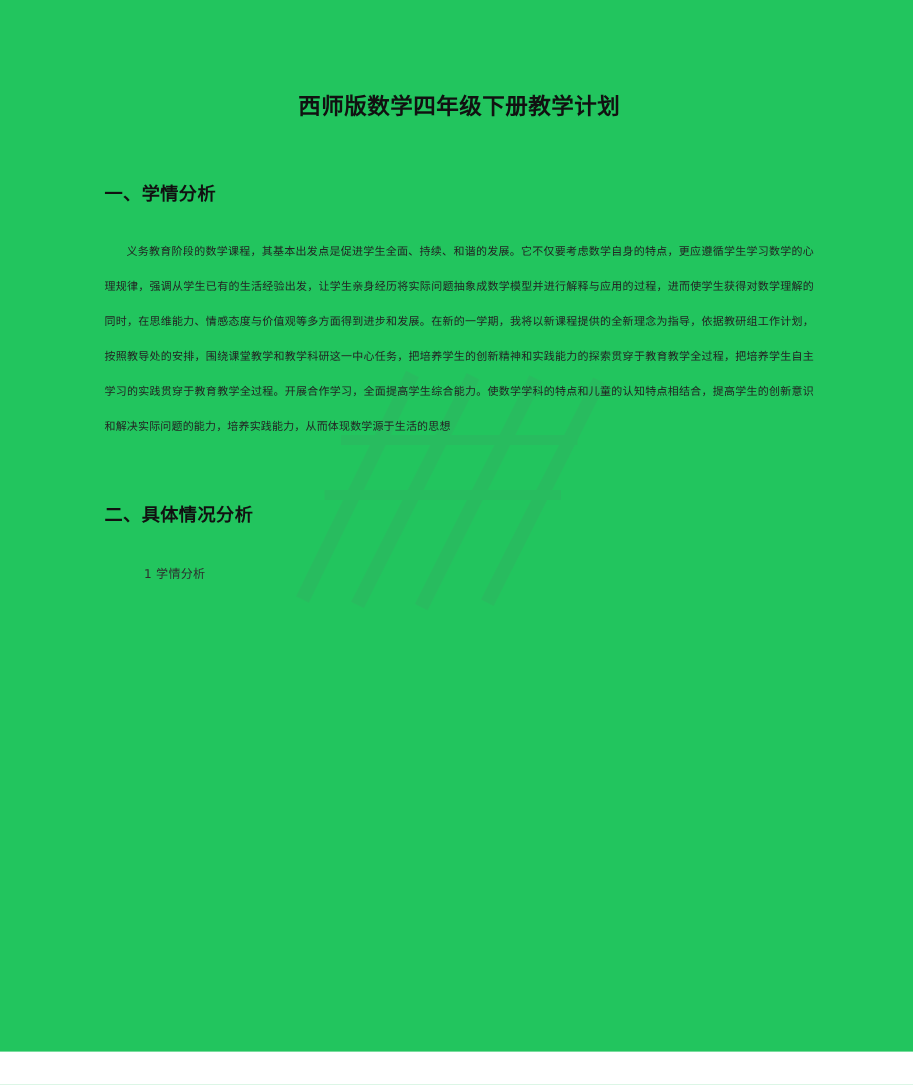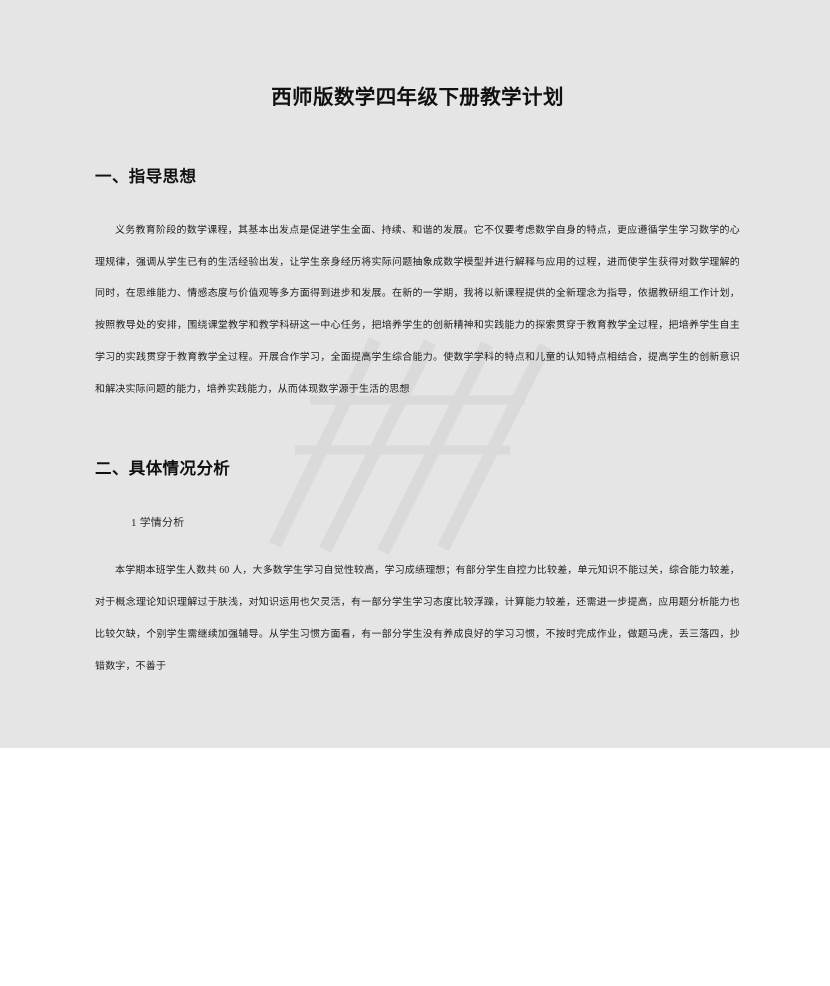--- a/index.html
+++ b/index.html
@@ -13,25 +13,24 @@
     height: 986px;
     overflow: hidden;
     font-family: "DejaVu Sans", "Liberation Sans", sans-serif;
     color: #1a1a1a;
     -webkit-font-smoothing: antialiased;
   }
 
   .page {
     position: relative;
     width: 830px;
-    height: 748px;
-    background: #e5e5e5;
+    height: 956px;
+    background: #22c55e;
     box-sizing: border-box;
     overflow: hidden;
-    font-family: Liberation Serif, serif;
   }
 
   
   .watermark {
     position: absolute;
     left: 255px;
     top: 330px;
     width: 330px;
     height: 230px;
     pointer-events: none;
@@ -120,24 +119,23 @@
         <line x1="55" y1="70" x2="270" y2="70"></line>
       </g>
     </svg>
   </div>
 
   <div class="content">
 
     <h1 class="doc-title">西师版数学四年级下册教学计划</h1>
 
 
-    <h2 class="section-heading h1-spacing">一、指导思想</h2>
+    <h2 class="section-heading h1-spacing">一、学情分析</h2>
 
     <p class="body-para p1-spacing">义务教育阶段的数学课程，其基本出发点是促进学生全面、持续、和谐的发展。它不仅要考虑数学自身的特点，更应遵循学生学习数学的心理规律，强调从学生已有的生活经验出发，让学生亲身经历将实际问题抽象成数学模型并进行解释与应用的过程，进而使学生获得对数学理解的同时，在思维能力、情感态度与价值观等多方面得到进步和发展。在新的一学期，我将以新课程提供的全新理念为指导，依据教研组工作计划，按照教导处的安排，围绕课堂教学和教学科研这一中心任务，把培养学生的创新精神和实践能力的探索贯穿于教育教学全过程，把培养学生自主学习的实践贯穿于教育教学全过程。开展合作学习，全面提高学生综合能力。使数学学科的特点和儿童的认知特点相结合，提高学生的创新意识和解决实际问题的能力，培养实践能力，从而体现数学源于生活的思想</p>
 
     <h2 class="section-heading h2-spacing">二、具体情况分析</h2>
 
     <p class="sub-item">1 学情分析</p>
 
-    <p class="body-para p2-spacing">本学期本班学生人数共 60 人，大多数学生学习自觉性较高，学习成绩理想；有部分学生自控力比较差，单元知识不能过关，综合能力较差，对于概念理论知识理解过于肤浅，对知识运用也欠灵活，有一部分学生学习态度比较浮躁，计算能力较差，还需进一步提高，应用题分析能力也比较欠缺，个别学生需继续加强辅导。从学生习惯方面看，有一部分学生没有养成良好的学习习惯，不按时完成作业，做题马虎，丢三落四，抄错数字，不善于</p>
 
   </div>
 </div>
 
 </body></html>

